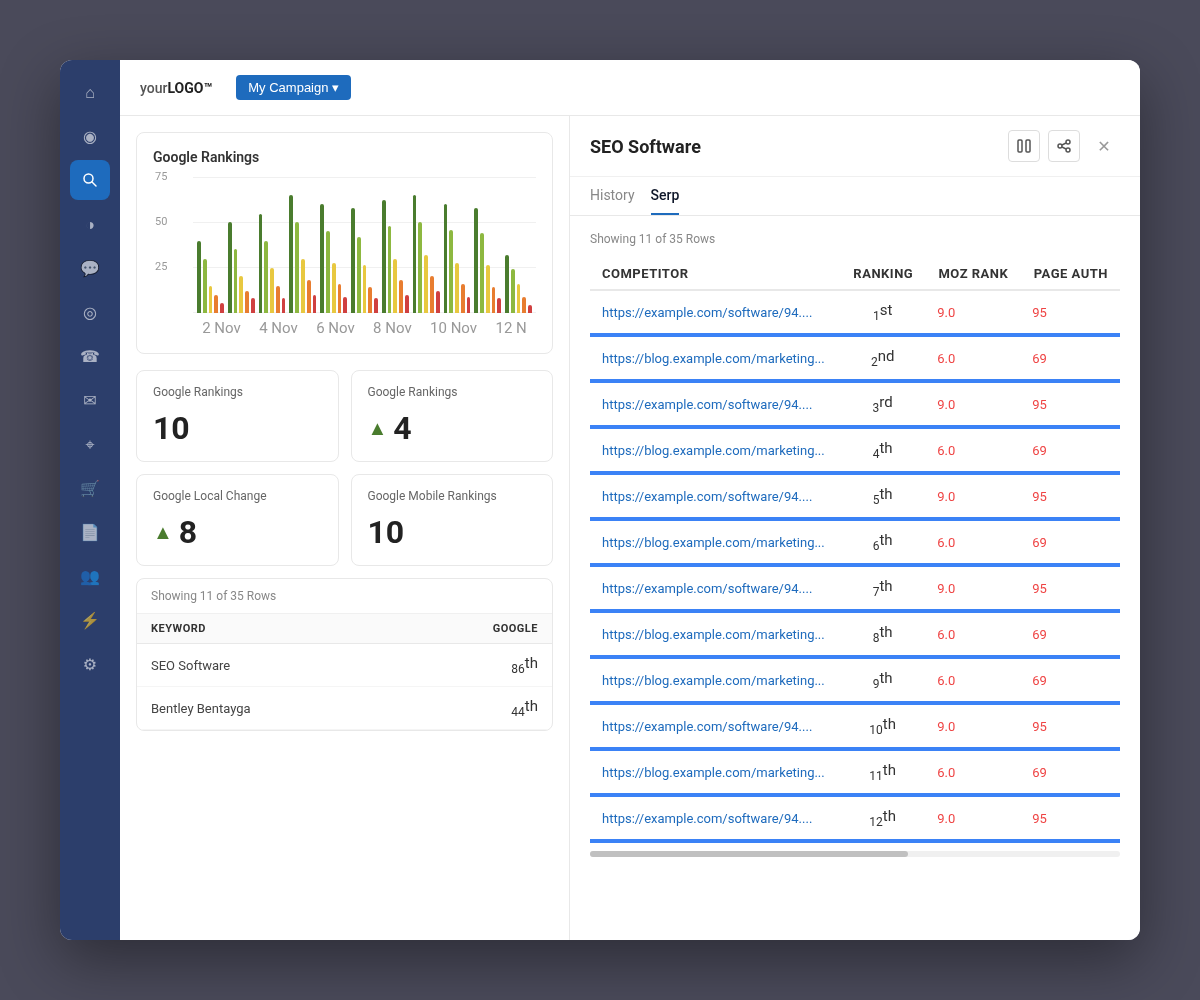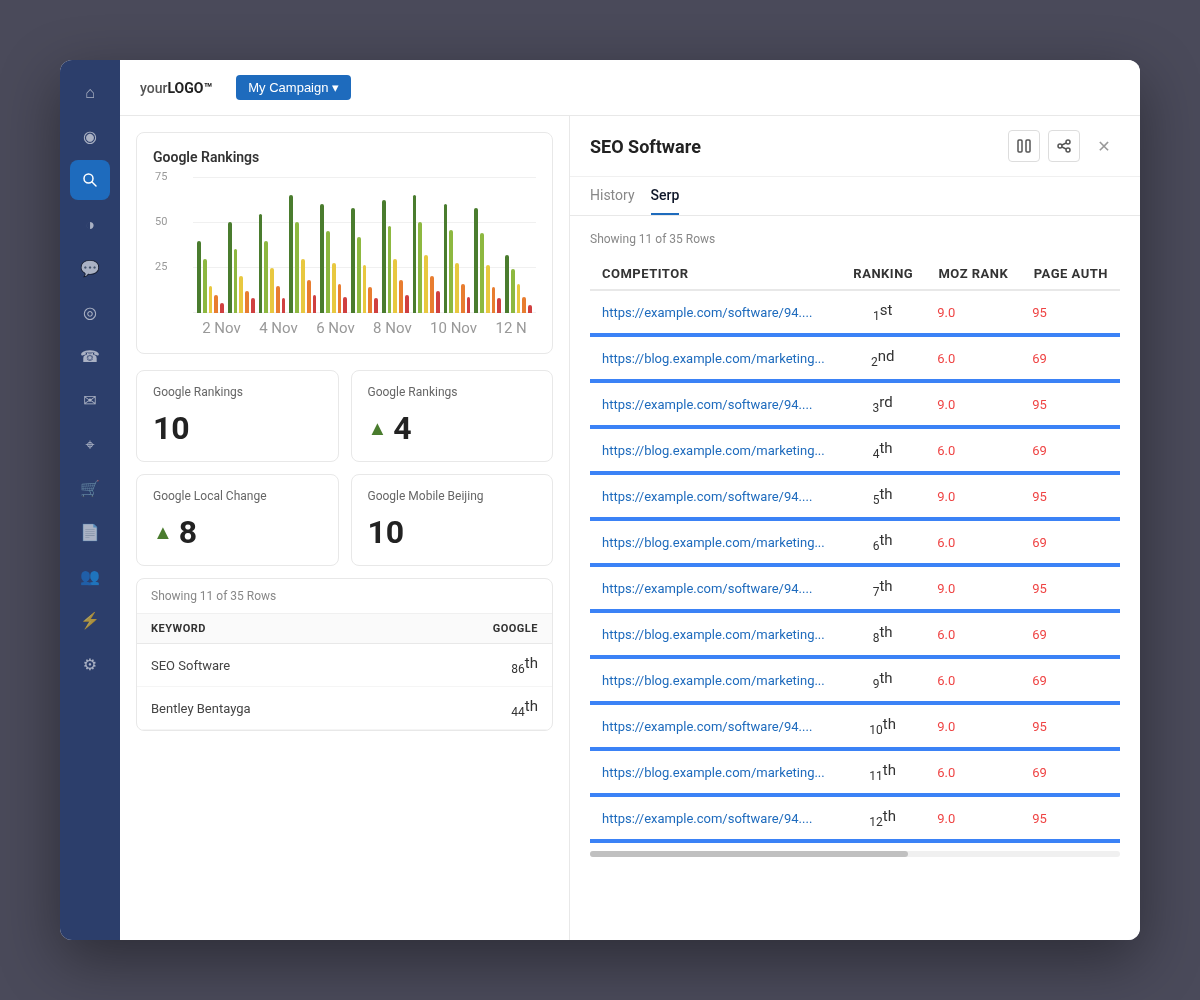--- a/index.html
+++ b/index.html
@@ -564,21 +564,21 @@
 
           <div class="metric-cards-row">
             <div class="metric-card">
               <div class="metric-card-title">Google Local Change</div>
               <div class="metric-card-value">
                 <span class="up-arrow">▲</span>
                 <span>8</span>
               </div>
             </div>
             <div class="metric-card">
-              <div class="metric-card-title">Google Mobile Beijing</div>
+              <div class="metric-card-title">Google Mobile Rankings</div>
               <div class="metric-card-value">
                 <span>10</span>
               </div>
             </div>
           </div>
 
           <div class="keywords-table-section">
             <div class="table-meta">Showing 11 of 35 Rows</div>
             <table class="kw-table">
               <thead>

